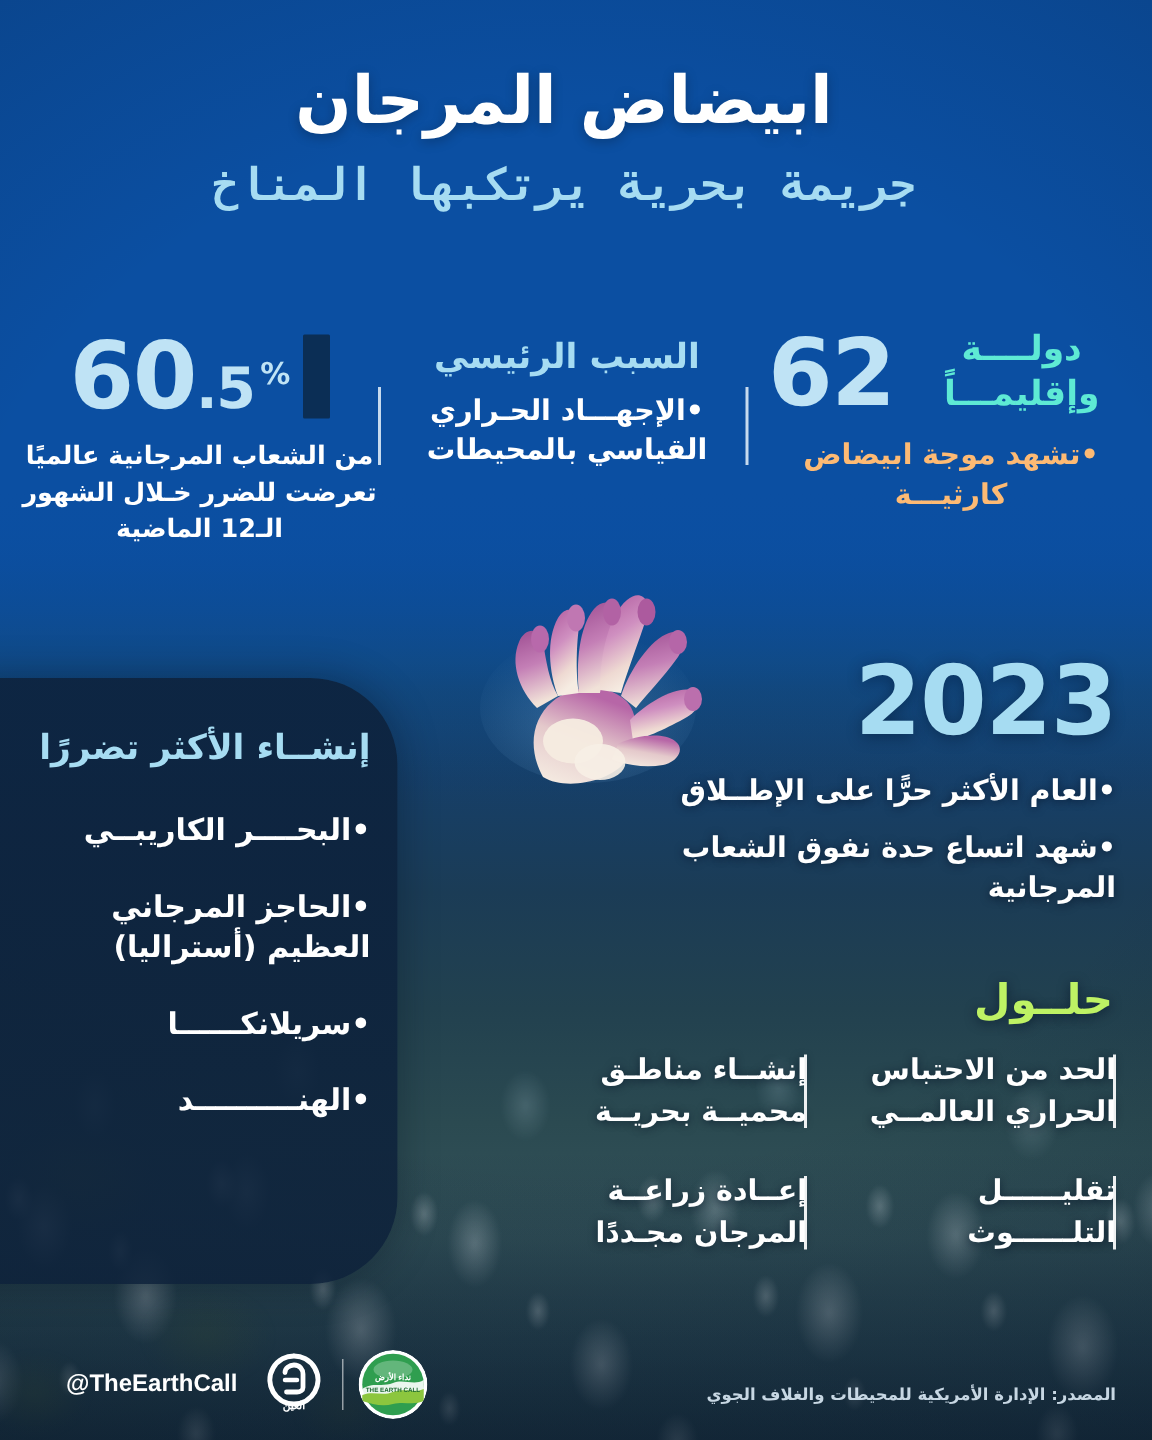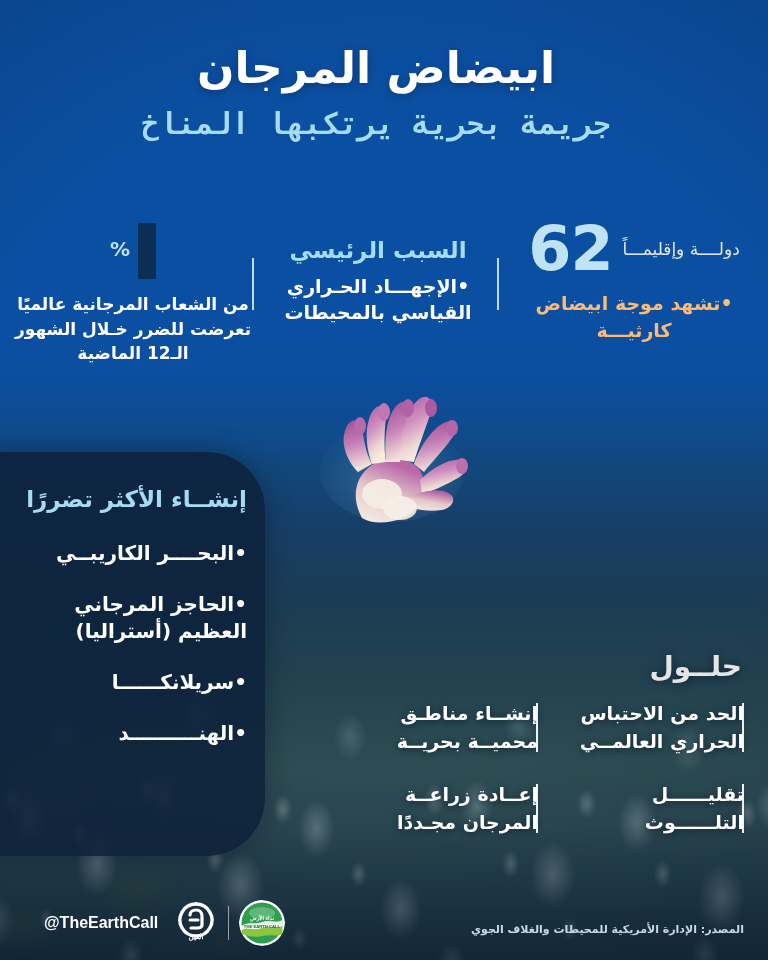--- a/index.html
+++ b/index.html
@@ -132,29 +132,29 @@
   .pct-row{display:flex;align-items:center;justify-content:center;gap:4px;height:70px;}
   .navybar{width:18px;height:56px;background:#0b2e55;border-radius:1px;margin-left:4px;}
   .pct-sign{font-size:20px;font-weight:bold;color:#bfe3f5;padding-bottom:4px;}
   .pct-num{font-size:62px;font-weight:bold;color:#bfe3f5;line-height:.95;letter-spacing:-1px;}
   .pct-dec{font-size:38px;}
   .stat-body{
     margin-top:6px;font-size:17px;font-weight:bold;color:#ffffff;line-height:1.45;
   }
 
   
-  .stat-cause{left:266px;top:20px;width:224px;}
+  .stat-cause{left:266px;top:8px;width:224px;}
   .cause-title{font-size:23px;font-weight:bold;color:#a6dcf2;line-height:1.25;}
   .cause-body{margin-top:8px;font-size:19px;font-weight:bold;color:#ffffff;line-height:1.4;}
 
   
   .stat-countries{left:512px;top:2px;width:244px;}
   .cn-row{display:flex;align-items:center;justify-content:center;gap:10px;}
   .cn-num{font-size:62px;font-weight:bold;color:#bfe3f5;line-height:1;letter-spacing:-1px;}
-  .cn-label{font-size:17px;font-weight:normal;color:#e5e5e5;line-height:1.3;text-align:center;}
+  .cn-label{font-size:23px;font-weight:bold;color:#5eead4;line-height:1.3;text-align:center;}
   .cn-body{margin-top:10px;font-size:19px;font-weight:bold;color:#fdba74;line-height:1.4;}
 
   
   .year-block{position:absolute;right:24px;top:436px;width:330px;text-align:right;}
   .year-num{
     font-size:64px;font-weight:bold;color:#a6dcf2;line-height:1;letter-spacing:-1px;
     text-shadow:0 2px 10px rgba(0,20,45,.45);
   }
   .year-list{margin-top:14px;}
   .year-item{
@@ -174,21 +174,21 @@
   .panel-title{
     font-size:23px;font-weight:bold;color:#a6dcf2;line-height:1.2;margin-bottom:26px;
   }
   .region{
     font-size:20px;font-weight:bold;color:#ffffff;line-height:1.35;margin-bottom:24px;
   }
 
   
   .sol-head{
     position:absolute;right:26px;top:650px;width:200px;text-align:right;
-    font-size:28px;font-weight:bold;color:#e5e5e5;
+    font-size:28px;font-weight:bold;color:#bef264;
     text-shadow:0 1px 8px rgba(0,15,35,.6);
   }
   .sol-grid{
     position:absolute;right:24px;top:700px;width:390px;
     display:grid;grid-template-columns:1fr 1fr;column-gap:22px;row-gap:26px;
   }
   .sol{
     position:relative;text-align:right;
     font-size:19px;font-weight:bold;color:#ffffff;line-height:1.45;
     text-shadow:0 1px 6px rgba(0,15,35,.6);
@@ -282,38 +282,46 @@
 
   <div class="stats">
 
     <div class="divider div1"></div>
     <div class="divider div2"></div>
 
     <div class="stat stat-pct">
       <div class="pct-row">
         <div class="navybar"></div>
         <div class="pct-sign">%</div>
+        <div class="pct-num"><span>60</span><span class="pct-dec">.5</span></div>
       </div>
       <div class="stat-body">من الشعاب المرجانية عالميًا تعرضت للضرر خـلال الشهور الـ12 الماضية</div>
     </div>
 
     <div class="stat stat-cause">
       <div class="cause-title">السبب الرئيسي</div>
       <div class="cause-body">•<span>الإجهـــاد الحـراري القياسي بالمحيطات</span></div>
     </div>
 
     <div class="stat stat-countries">
       <div class="cn-row">
         <div class="cn-label">دولــــة وإقليمـــاً</div>
         <div class="cn-num">62</div>
       </div>
       <div class="cn-body">•<span>تشهد موجة ابيضاض كارثيـــة</span></div>
     </div>
   </div>
 
+  <div class="year-block">
+    <div class="year-num">2023</div>
+    <div class="year-list">
+      <div class="year-item">•<span>العام الأكثر حرًّا على الإطــلاق</span></div>
+      <div class="year-item">•<span>شهد اتساع حدة نفوق الشعاب المرجانية</span></div>
+    </div>
+  </div>
 
   <div class="panel">
     <div class="panel-inner">
       <div class="panel-title">إنشــاء الأكثر تضررًا</div>
       <div class="region">•<span>البحــــر الكاريبــي</span></div>
       <div class="region">•<span>الحاجز المرجاني العظيم (أستراليا)</span></div>
       <div class="region">•<span>سريلانكــــــا</span></div>
       <div class="region">•<span>الهنــــــــــد</span></div>
     </div>
   </div>

